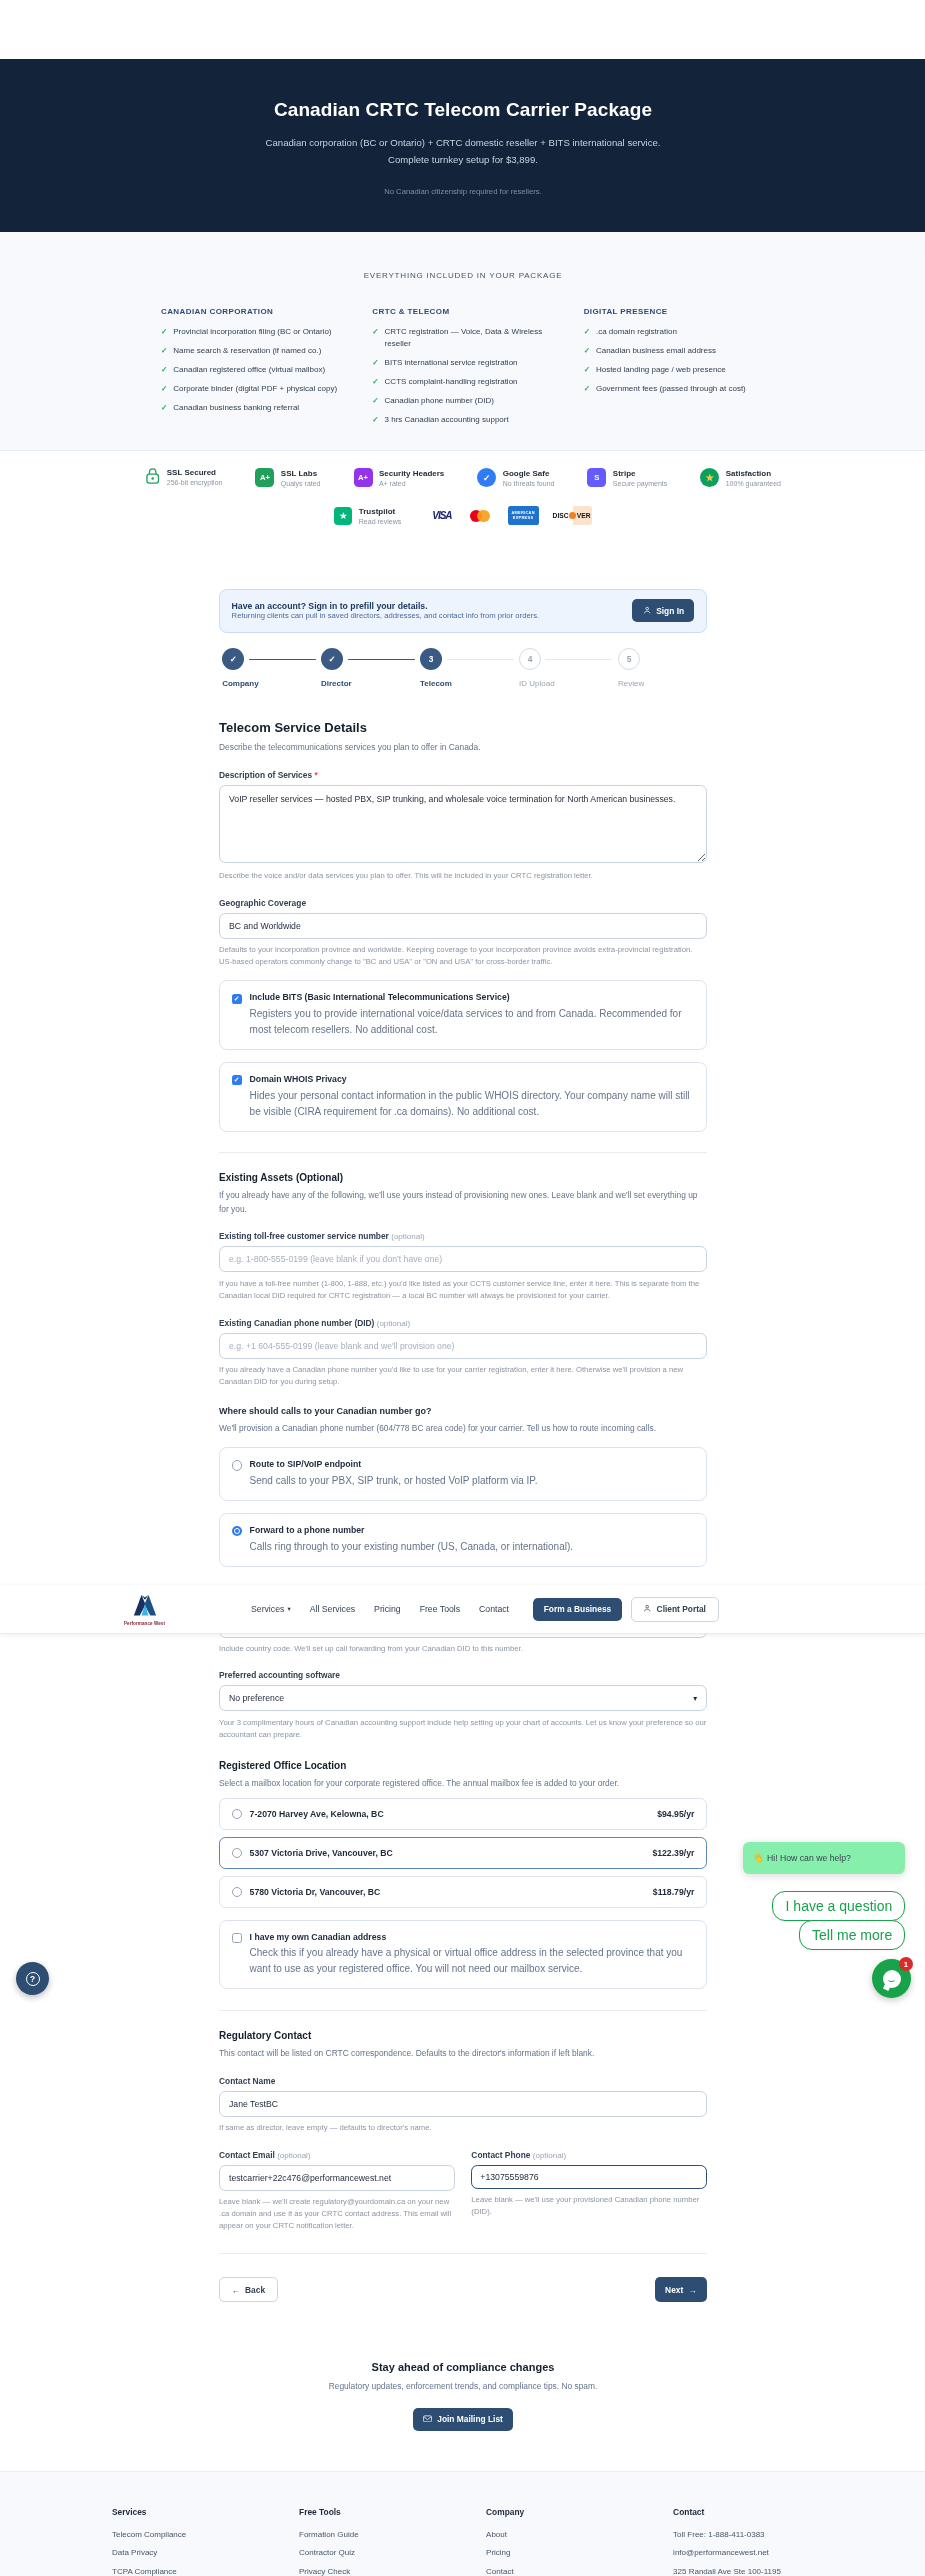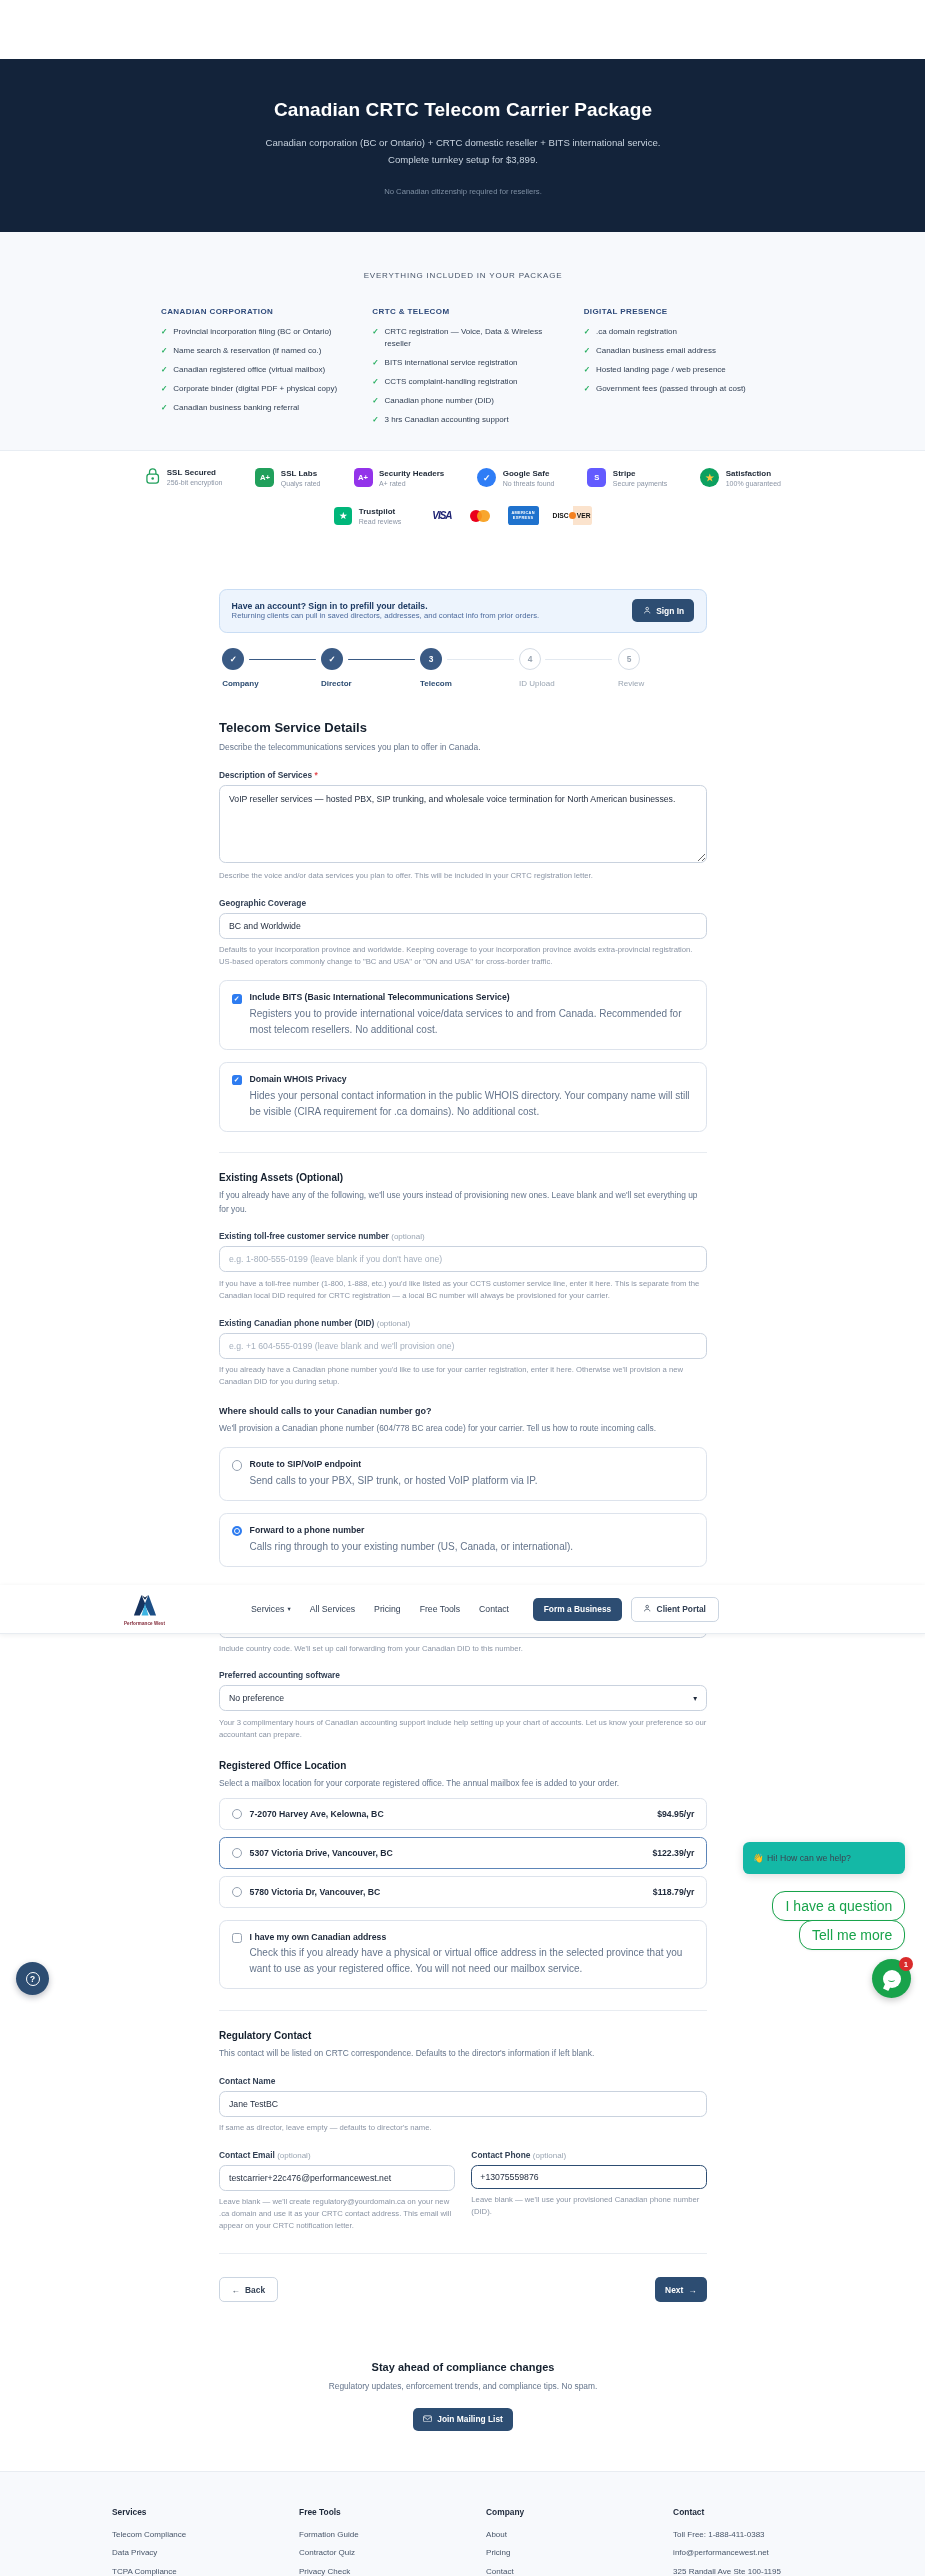--- a/index.html
+++ b/index.html
@@ -104,21 +104,21 @@
   .msub{font-size:8.4px;color:#64748b;margin-top:8.4px}
   .mailing .btn-navy{margin-top:16.7px}
   
   footer{background:#f7f9fc;border-top:0.6px solid #e8ecf1;margin-top:40px;padding-top:35px}
   .fcols{width:702px;margin:0 auto;display:grid;grid-template-columns:1.05fr 1.05fr 1.05fr .85fr;gap:13px}
   .fcol-title{font-size:8.4px;font-weight:700;color:#1e293b;margin:0 0 13px}
   .flink{display:block;font-size:8px;color:#475569;text-decoration:none;margin-bottom:9.6px;cursor:pointer}
   .ftext{font-size:8px;color:#475569;margin-bottom:9.6px}
   .ftext.tight{margin-bottom:0}
   
-  .chat-bubble{position:absolute;top:1842px;right:20.6px;width:162px;background:#14b8a6;border-radius:6.4px;box-shadow:0 1.9px 9px rgba(0,0,0,.14);padding:11px 10.3px;font-size:8.7px;color:#3b4351;z-index:50}
+  .chat-bubble{position:absolute;top:1842px;right:20.6px;width:162px;background:#86efac;border-radius:6.4px;box-shadow:0 1.9px 9px rgba(0,0,0,.14);padding:11px 10.3px;font-size:8.7px;color:#3b4351;z-index:50}
   .pill{position:absolute;right:20.6px;background:#fff;border:1px solid #18a34b;color:#18a34b;border-radius:13px;padding:5.8px 12.2px;font-size:14px;z-index:50;box-shadow:0 0.6px 2.6px rgba(0,0,0,.06);cursor:pointer;font-family:inherit}
   .p1{top:1891px}.p2{top:1920px}
   .chat-fab{position:absolute;top:1959px;left:872px;width:39px;height:39px;border-radius:50%;background:#18a34b;z-index:50;box-shadow:0 2.6px 7.7px rgba(0,0,0,.22);display:flex;align-items:center;justify-content:center;cursor:pointer}
   .fab-bubble{width:18px;height:18px;background:#fff;border-radius:50%;position:relative}
   .fab-bubble::after{content:"";position:absolute;left:5.1px;right:5.1px;bottom:5.8px;height:4.5px;border-bottom:1.9px solid #18a34b;border-radius:50%}
   .fab-bubble::before{content:"";position:absolute;bottom:-1.9px;left:1.3px;width:5.8px;height:5.8px;background:#fff;transform:rotate(25deg);border-radius:0.6px}
   .badge-dot{position:absolute;top:-1.9px;right:-1.9px;width:14px;height:14px;border-radius:50%;background:#d92b2b;color:#fff;font-size:7.7px;font-weight:700;display:flex;align-items:center;justify-content:center}
   .help-fab{position:absolute;top:1962px;left:16px;width:33px;height:33px;border-radius:50%;background:#2d4d72;z-index:50;display:flex;align-items:center;justify-content:center;box-shadow:0 2.6px 6.4px rgba(15,23,42,.28);cursor:pointer}
   .help-q{width:14px;height:14px;border-radius:50%;border:1.3px solid #fff;color:#fff;font-size:8.4px;font-weight:700;display:flex;align-items:center;justify-content:center}
   .forward-wrap{margin-top:45px}

